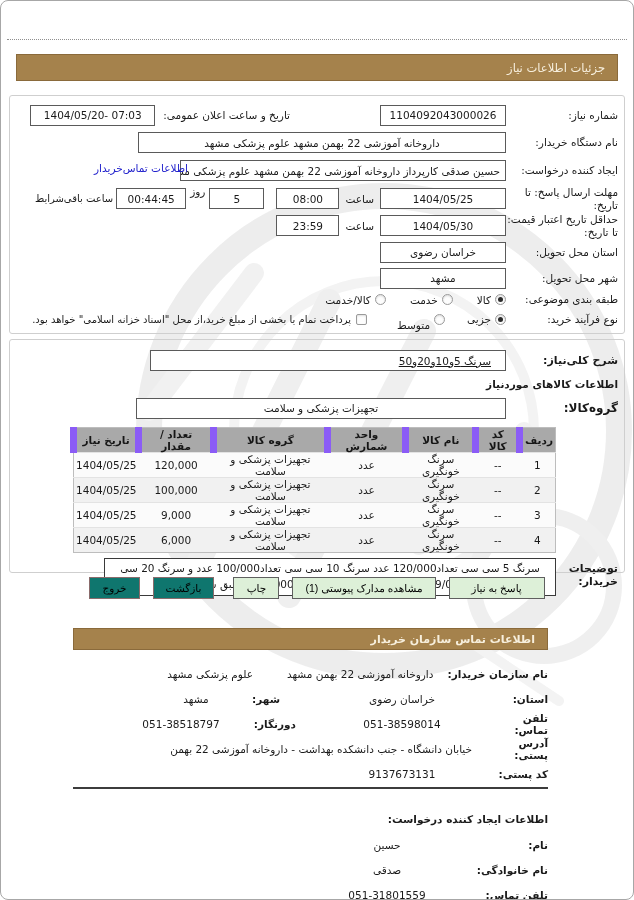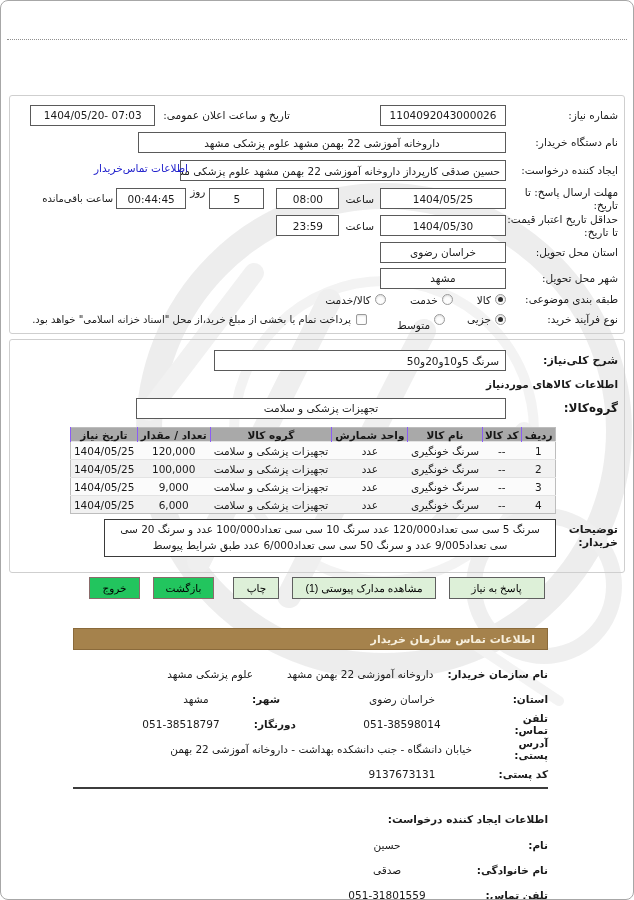--- a/index.html
+++ b/index.html
@@ -36,32 +36,32 @@
 
   .radio { width:11px; height:11px; border:1px solid #9a9a9a; border-radius:50%; background:#fdfdfd;
            display:inline-flex; align-items:center; justify-content:center; flex:none; margin-left:4px; box-shadow: inset 0 1px 2px rgba(0,0,0,.15);}
   .radio .dot { width:5px; height:5px; border-radius:50%; background:transparent; }
   .radio.on .dot { background:#2b2b2b; }
   .checkbox { width:11px; height:11px; border:1px solid #9a9a9a; border-radius:2px; background:#fdfdfd; flex:none; margin-left:5px; box-shadow: inset 0 1px 2px rgba(0,0,0,.12);}
 
   .bold { font-weight:bold; }
 
   table.items { border-collapse:collapse; width:486px; margin:4px 62px 0 0; font-size:10.5px; border:1px solid #bdbdbd; }
-  table.items th { background:#a9a9a9; color:#161616; font-weight:bold; height:14px; border-left:1px solid #8b5cf6; padding:0 2px; }
+  table.items th { background:#a9a9a9; color:#161616; font-weight:bold; height:21px; border-left:7px solid #8b5cf6; padding:0 2px; }
   table.items td { height:18px; text-align:center; padding:0 2px; border-top:1px solid #e3e3e3; }
   table.items tr:nth-child(even) td { background:#f1f1f1; }
   table.items tr:nth-child(odd) td { background:#fbfbfb; }
 
   .notesbox { border:1px solid #3a3a3a; background:#fff; width:452px; min-height:38px; font-size:10.5px;
               display:flex; align-items:center; justify-content:center; text-align:center; line-height:1.5; padding:2px 6px; }
 
   .btnrow { position:absolute; top:576px; left:0; right:0; display:flex; justify-content:center; align-items:center; gap:13px; }
   .btn { border:1px solid #5f5f5f; height:22px; display:flex; align-items:center; justify-content:center;
          padding:0 12px; font-size:10.5px; background:#ddf0d8; cursor:pointer; white-space:nowrap; }
-  .btn.pink { background:#22c55e; border-color:#8a6b6b; }
+  .btn.pink { background:#0f766e; border-color:#8a6b6b; }
   .btn.gap { margin-right:6px; }
 
   .cblock { position:absolute; right:85px; width:475px; font-size:10.5px; }
   .crow { display:flex; align-items:center; height:25px; }
   .clabel { font-weight:bold; flex:none; }
   .cval { text-align:center; }
   .divider { position:absolute; top:786px; right:85px; width:475px; border-top:2px solid #3c3c3c; }
 </style>
 </head>
 <body>
@@ -77,20 +77,23 @@
       <path d="M290,595 L425,330" stroke-width="24" stroke-linecap="round" stroke="#e7e7e7"></path>
       <path d="M150,410 L255,272" stroke-width="20" stroke-linecap="round" stroke="#eaeaea"></path>
       <path d="M420,545 L525,430" stroke-width="18" stroke-linecap="round" stroke="#eaeaea"></path>
       <path d="M470,640 L560,700" stroke-width="10" stroke-linecap="round" stroke="#ededed"></path>
     </g>
   </svg>
 
   <div class="layer content">
     <div class="dotted"></div>
 
+    <div class="bar bar1">
+      <span>جزئیات اطلاعات نیاز</span>
+    </div>
 
     <div class="sect sec1">
 
       <div class="frow" style="height:28px;">
         <span class="flabel">شماره نیاز:</span>
         <span class="box w126 ltr">1104092043000026</span>
         <span class="minor" style="margin-right:90px;">تاریخ و ساعت اعلان عمومی:</span>
         <span class="box w125 ltr" style="margin-right:8px;">1404/05/20- 07:03</span>
       </div>
 
@@ -106,21 +109,21 @@
       </div>
 
       <div class="frow" style="height:27px;">
         <span class="flabel">مهلت ارسال پاسخ: تا تاریخ:</span>
         <span class="box w126 ltr">1404/05/25</span>
         <span class="minor" style="margin:0 6px;">ساعت</span>
         <span class="box w63 ltr">08:00</span>
         <span class="box w55 ltr" style="margin-right:12px;">5</span>
         <span class="minor" style="margin:0 4px; align-self:flex-start;text-align:center;">روز</span>
         <span class="box w70 ltr">00:44:45</span>
-        <span class="minor" style="margin-right:3px; font-size:10px;">ساعت باقی‌مانده</span>
+        <span class="minor" style="margin-right:3px; font-size:10px;">ساعت باقی‌شرایط</span>
       </div>
 
       <div class="frow" style="height:27px;">
         <span class="flabel">حداقل تاریخ اعتبار قیمت: تا تاریخ:</span>
         <span class="box w126 ltr">1404/05/30</span>
         <span class="minor" style="margin:0 6px;">ساعت</span>
         <span class="box w63 ltr">23:59</span>
       </div>
 
       <div class="frow" style="height:26px;">
@@ -161,21 +164,21 @@
         <span class="minor" style="margin-left:30px;margin-top:12px;">متوسط</span>
         <span class="checkbox"></span>
         <span class="minor" style="font-size:10px;">پرداخت تمام یا بخشی از مبلغ خرید،از محل "اسناد خزانه اسلامی" خواهد بود.</span>
       </div>
     </div>
 
     <div class="sect sec2">
 
       <div class="frow" style="height:27px;">
         <span class="flabel bold" style="width:112px; font-size:11px;">شرح کلی‌نیاز:</span>
-        <span class="box" style="width:292px; justify-content:flex-start; padding-right:6px;">سرنگ 5و10و20و50</span>
+        <span class="box" style="width:356px; justify-content:flex-start; padding-right:14px;text-decoration:underline;">سرنگ 5و10و20و50</span>
       </div>
 
       <div class="frow bold" style="height:19px; font-size:10.5px;">
         <span>اطلاعات کالاهای موردنیاز</span>
       </div>
 
       <div class="frow" style="height:30px;">
         <span class="flabel bold" style="width:112px; font-size:12px;">گروه‌کالا:</span>
         <span class="box" style="width:370px;">تجهیزات پزشکی و سلامت</span>
       </div>

